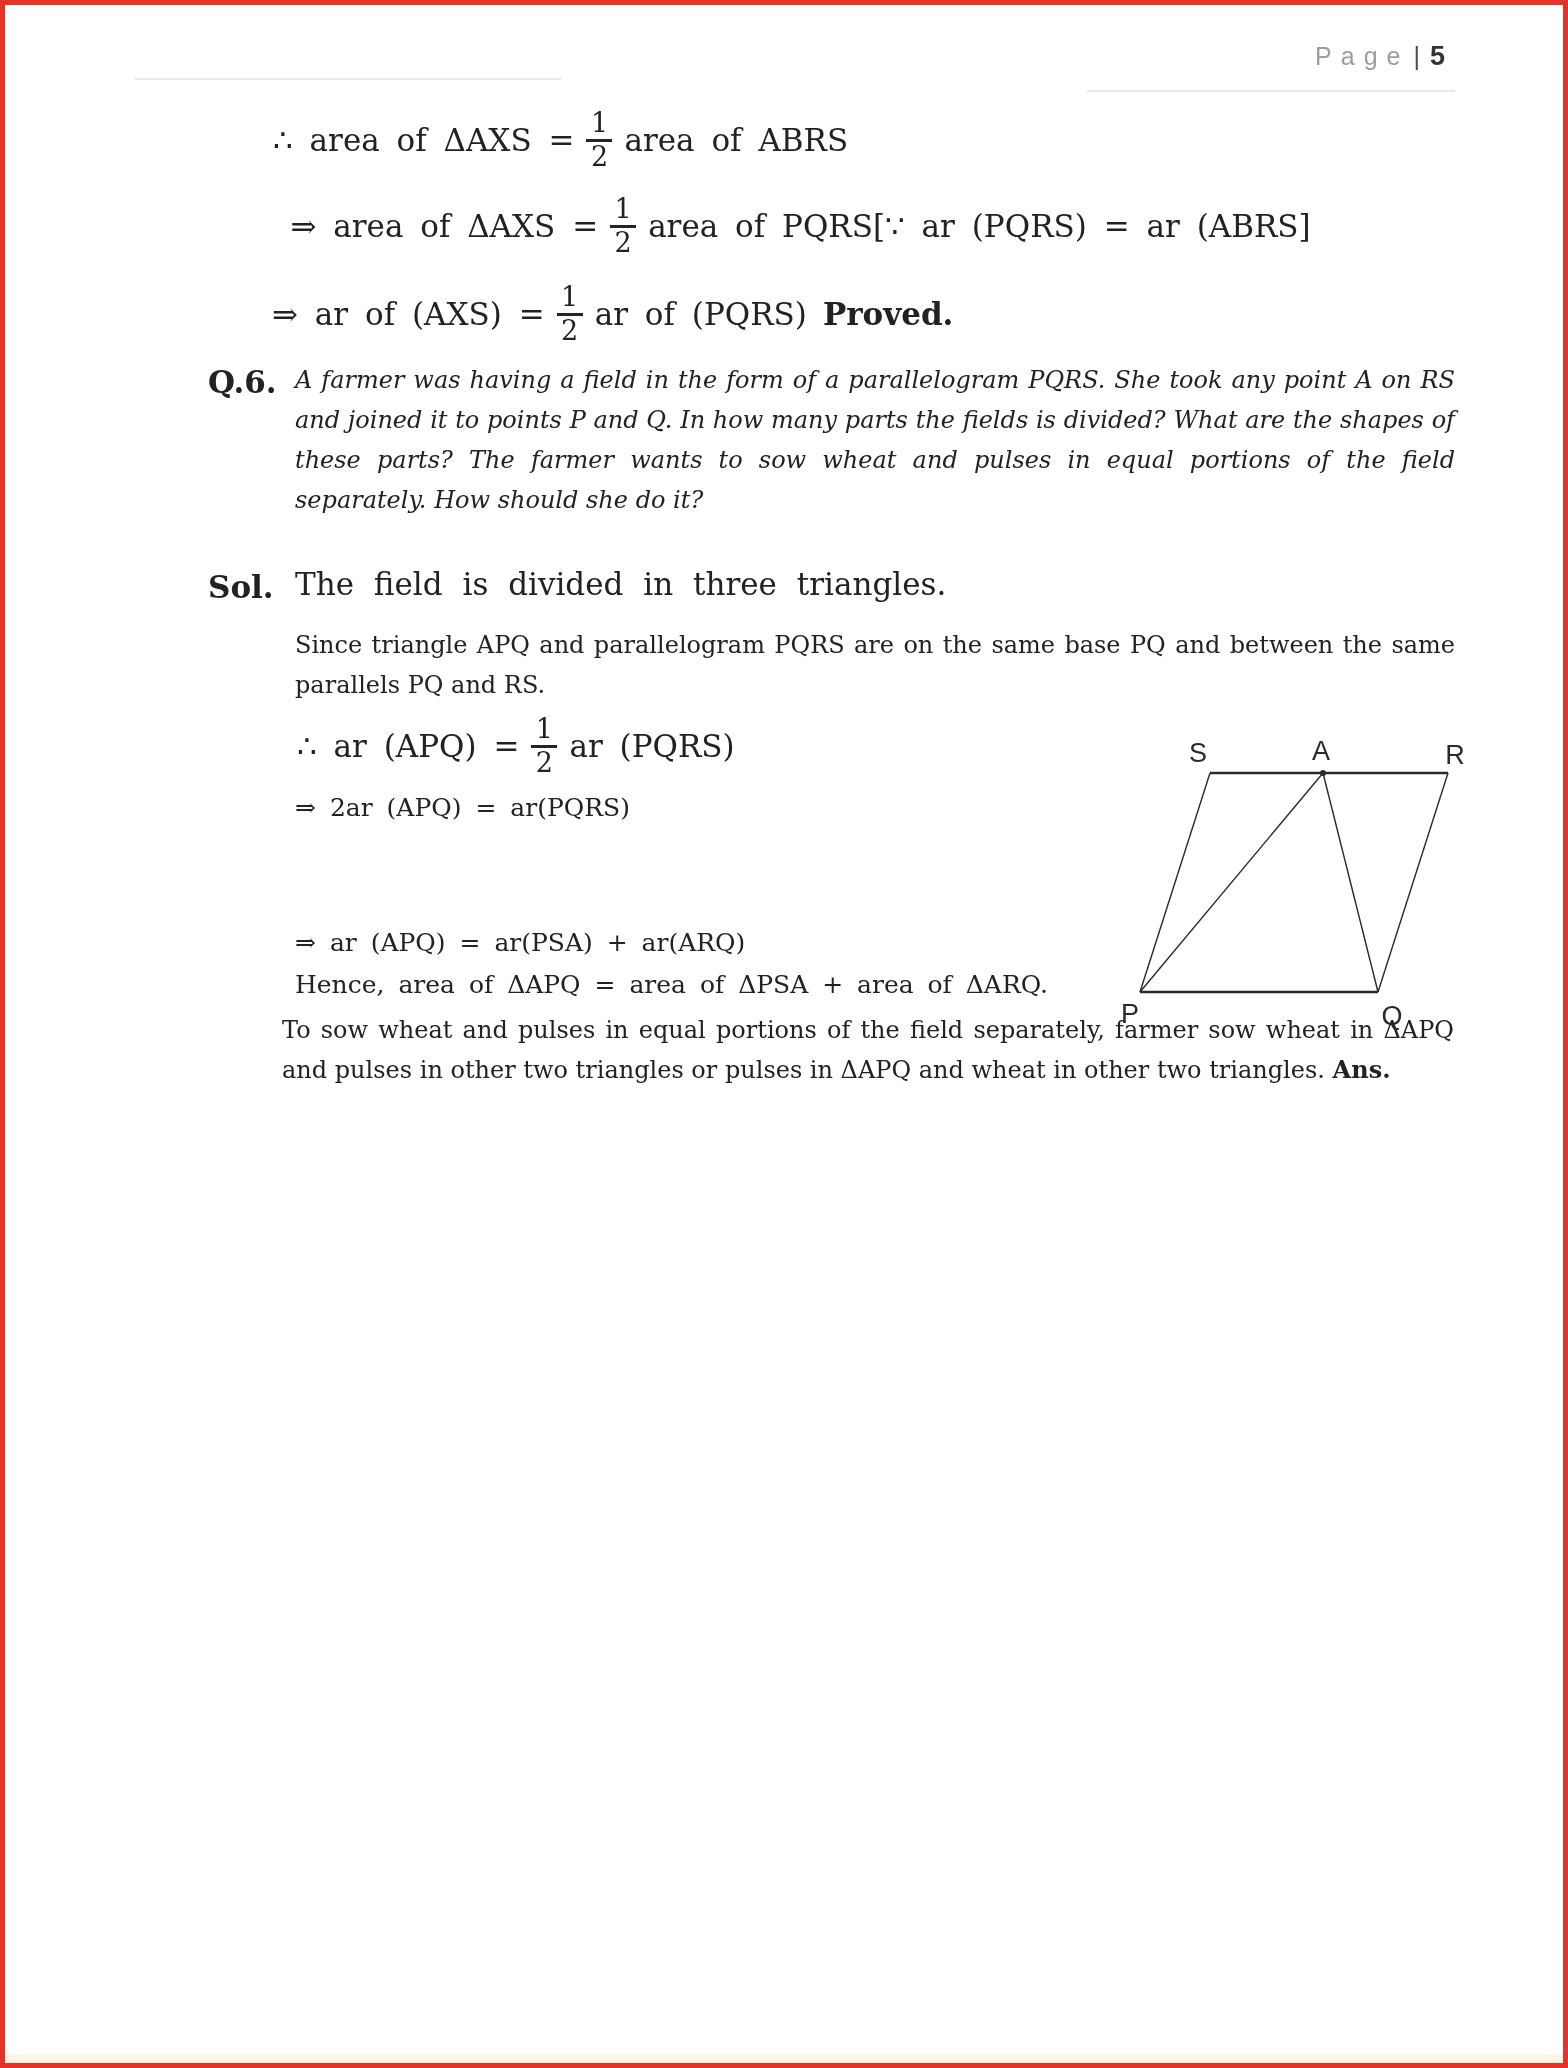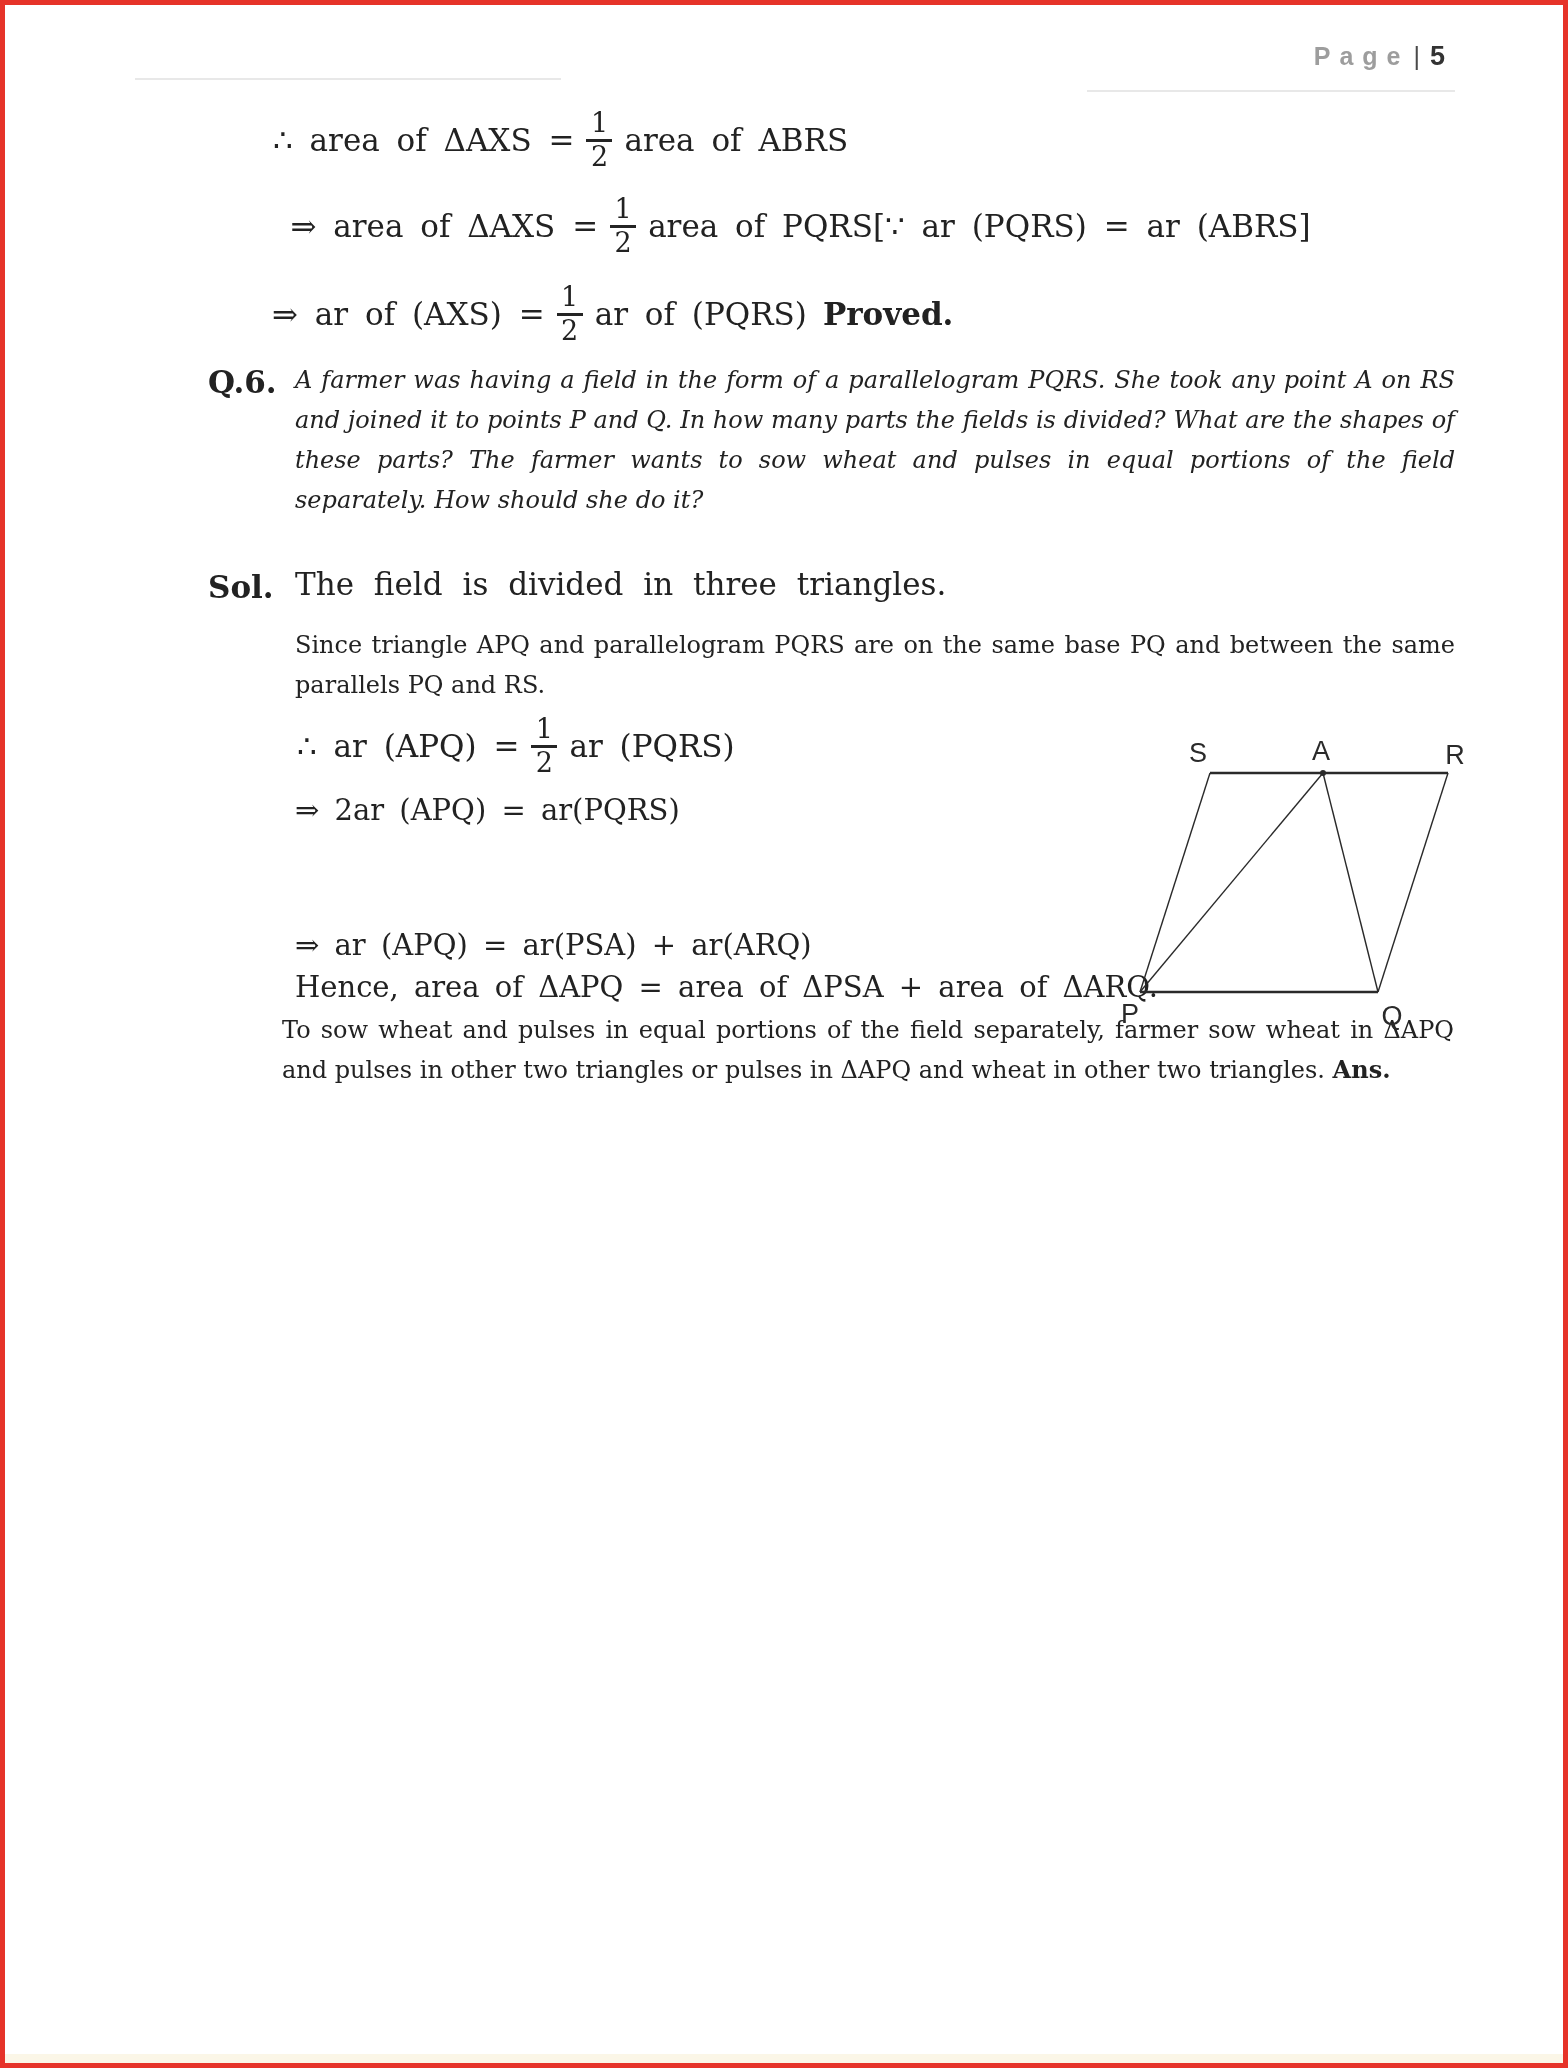--- a/index.html
+++ b/index.html
@@ -14,42 +14,42 @@
     color:#222222;
   }
   .abs{position:absolute;}
   
   .pg-header{
     top:36px; right:118px;
     font-family:"Liberation Sans", sans-serif;
     font-size:25px;
     display:flex; align-items:baseline;
   }
-  .pg-word{color:#9d9d9d;letter-spacing:9px;font-weight:bold;}
+  .pg-word{color:#9d9d9d;letter-spacing:9px;}
   .pg-sep{color:#4a4a4a;margin:0 10px 0 4px;font-weight:300;}
   .pg-num{color:#333333;font-weight:bold;font-size:27px;}
   .rule{background:#e8e8e8;height:2px;}
   .rule-left{left:130px;top:73px;width:426px;}
   .rule-right{left:1082px;top:85px;width:368px;}
   
   .mrow{
     display:flex;align-items:center;
     font-size:31px;word-spacing:7px;white-space:nowrap;
   }
   .mrow .txt{display:inline-block;}
   .frac{
     display:inline-flex;flex-direction:column;align-items:center;
     margin:0 12px;vertical-align:middle;
   }
   .frac span{font-size:27px;line-height:1.05;}
   .fbar{width:100%;min-width:26px;height:3px;background:#242424;margin:1px 0;}
   .bold{font-weight:bold;}
   .proved{margin-left:16px;}
   .row2{width:1061px;justify-content:center;}
-  .eqline{font-size:29px;line-height:1.2;word-spacing:6px;white-space:nowrap;}
+  .eqline{font-size:25px;line-height:1.2;word-spacing:6px;white-space:nowrap;}
   
   .qlabel{font-size:31px;font-weight:bold;line-height:1;}
   .para{
     font-size:24px;line-height:40px;text-align:justify;
   }
   .italic{font-style:italic;}
   .intro-line{font-size:31px;line-height:40px;word-spacing:10px;white-space:nowrap;}
   .closing .ans{font-weight:bold;}
   
   .diagram text{

